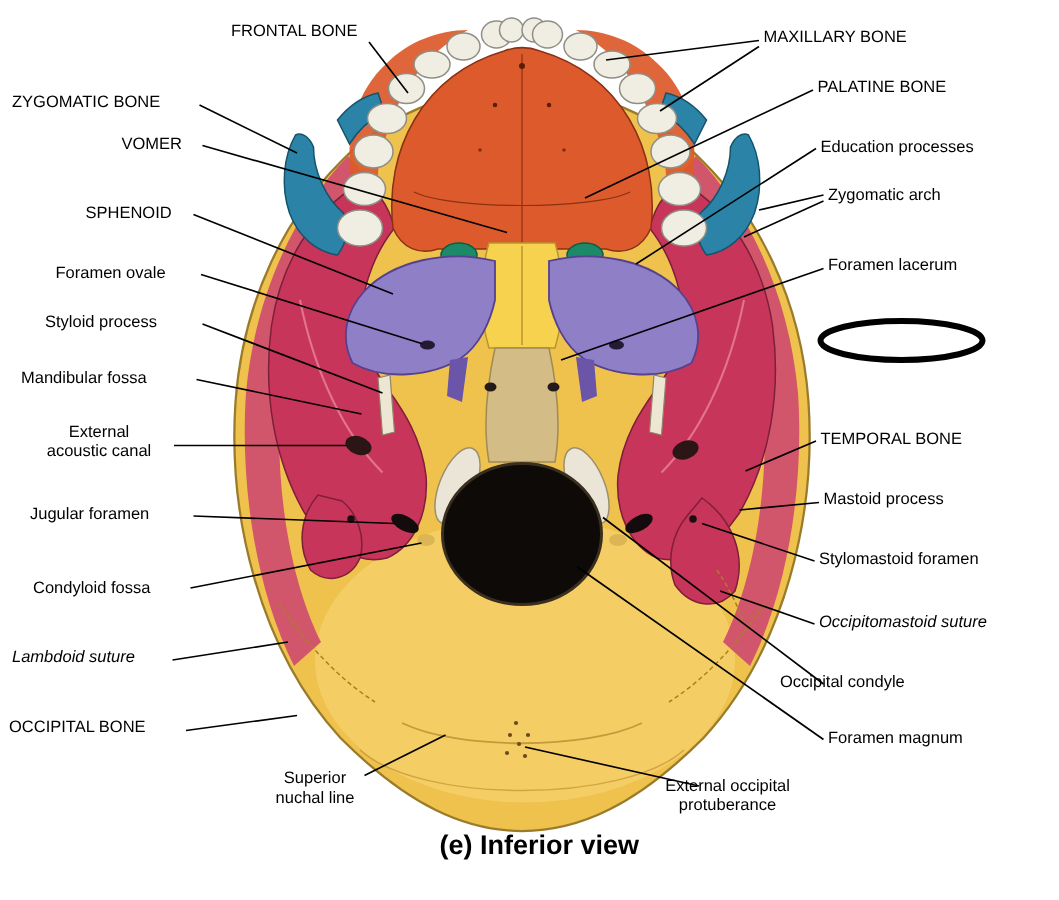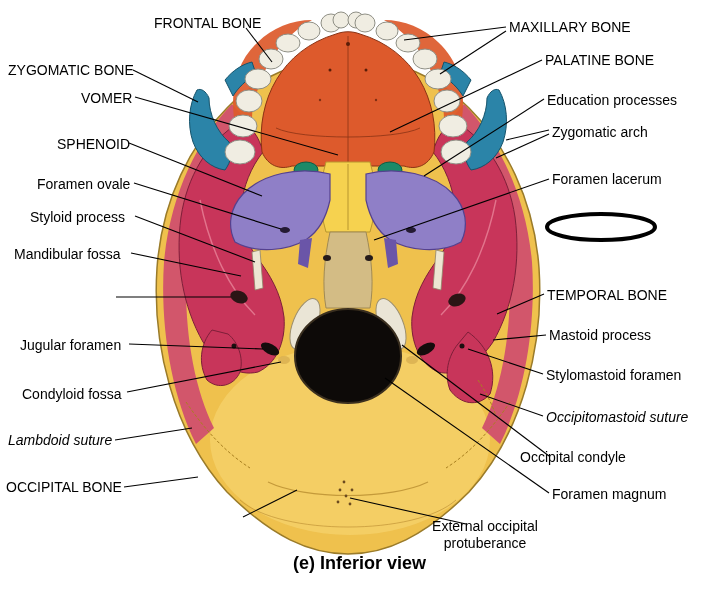--- a/index.html
+++ b/index.html
@@ -1,19 +1,19 @@
 <!DOCTYPE html>
 <html><head>
 <meta charset="utf-8">
 <style>
   html,body{margin:0;padding:0;background:#fff;}
   .stage{position:relative;width:706px;height:600px;background:#ffffff;
          font-family:"Liberation Sans",sans-serif;overflow:hidden;}
   .art{position:absolute;left:0;top:0;width:706px;height:600px;}
-  .lbl{position:absolute;font-size:14px;line-height:1.18;color:#000;white-space:nowrap;}
+  .lbl{position:absolute;font-size:11px;line-height:1.18;color:#000;white-space:nowrap;}
   .ml{white-space:pre-line;text-align:center;}
   .it{font-style:italic;}
   .caption{position:absolute;font-size:18px;font-weight:bold;color:#000;}
   .copyright{position:absolute;left:4px;top:581px;font-size:9px;color:#222;}
   .ll line{stroke:#000;stroke-width:1.1;}
   .oval{fill:none;stroke:#000;stroke-width:4;}
 </style>
 </head>
 <body>
 
@@ -166,24 +166,28 @@
     <ellipse class="oval" cx="601" cy="227" rx="54" ry="13"></ellipse>
   </svg>
 
   <div class="lbl" style="left:154px;top:15px">FRONTAL BONE</div>
   <div class="lbl" style="left:8px;top:62px">ZYGOMATIC BONE</div>
   <div class="lbl" style="left:81px;top:90px">VOMER</div>
   <div class="lbl" style="left:57px;top:136px">SPHENOID</div>
   <div class="lbl" style="left:37px;top:176px">Foramen ovale</div>
   <div class="lbl" style="left:30px;top:209px">Styloid process</div>
   <div class="lbl" style="left:14px;top:246px">Mandibular fossa</div>
+  <div class="lbl ml" style="left:18px;top:282px;width:96px">External
+acoustic canal</div>
   <div class="lbl" style="left:20px;top:337px">Jugular foramen</div>
   <div class="lbl" style="left:22px;top:386px">Condyloid fossa</div>
   <div class="lbl it" style="left:8px;top:432px">Lambdoid suture</div>
   <div class="lbl" style="left:6px;top:479px">OCCIPITAL BONE</div>
+  <div class="lbl ml" style="left:162px;top:513px;width:96px">Superior
+nuchal line</div>
 
   <div class="lbl" style="left:509px;top:19px">MAXILLARY BONE</div>
   <div class="lbl" style="left:545px;top:52px">PALATINE BONE</div>
   <div class="lbl" style="left:547px;top:92px">Education processes</div>
   <div class="lbl" style="left:552px;top:124px">Zygomatic arch</div>
   <div class="lbl" style="left:552px;top:171px">Foramen lacerum</div>
   <div class="lbl" style="left:547px;top:287px">TEMPORAL BONE</div>
   <div class="lbl" style="left:549px;top:327px">Mastoid process</div>
   <div class="lbl it" style="left:546px;top:409px">Occipitomastoid suture</div>
   <div class="lbl" style="left:546px;top:367px">Stylomastoid foramen</div>

